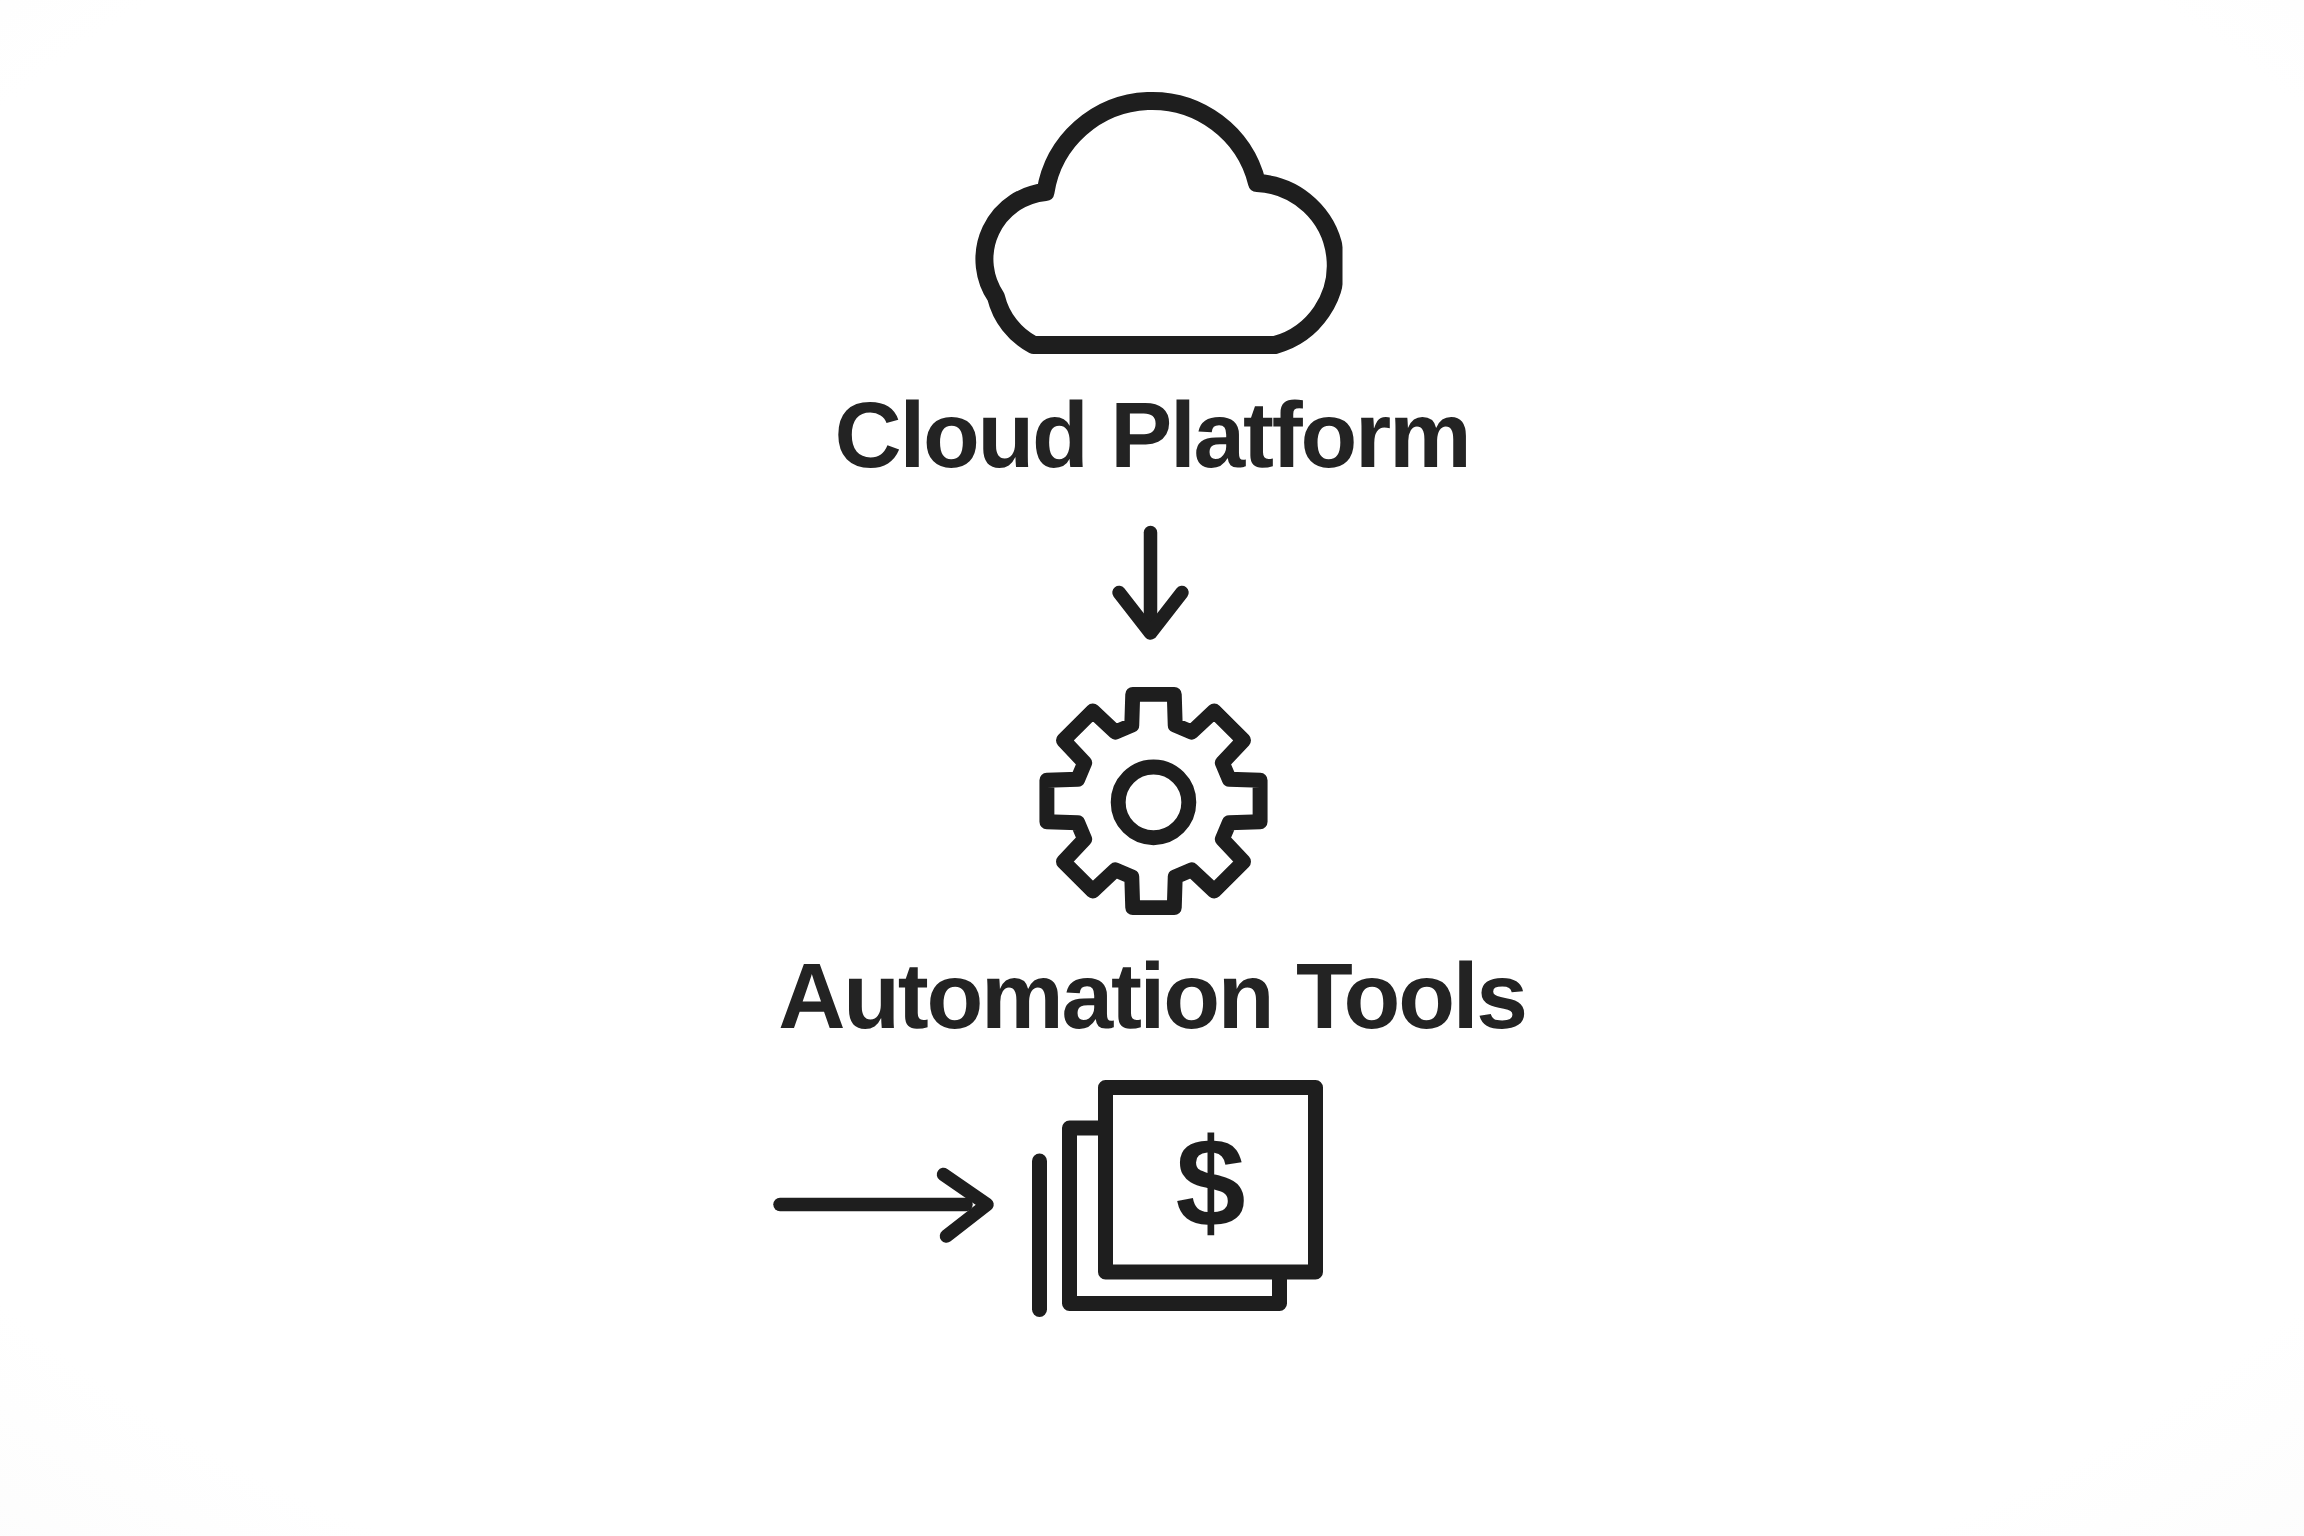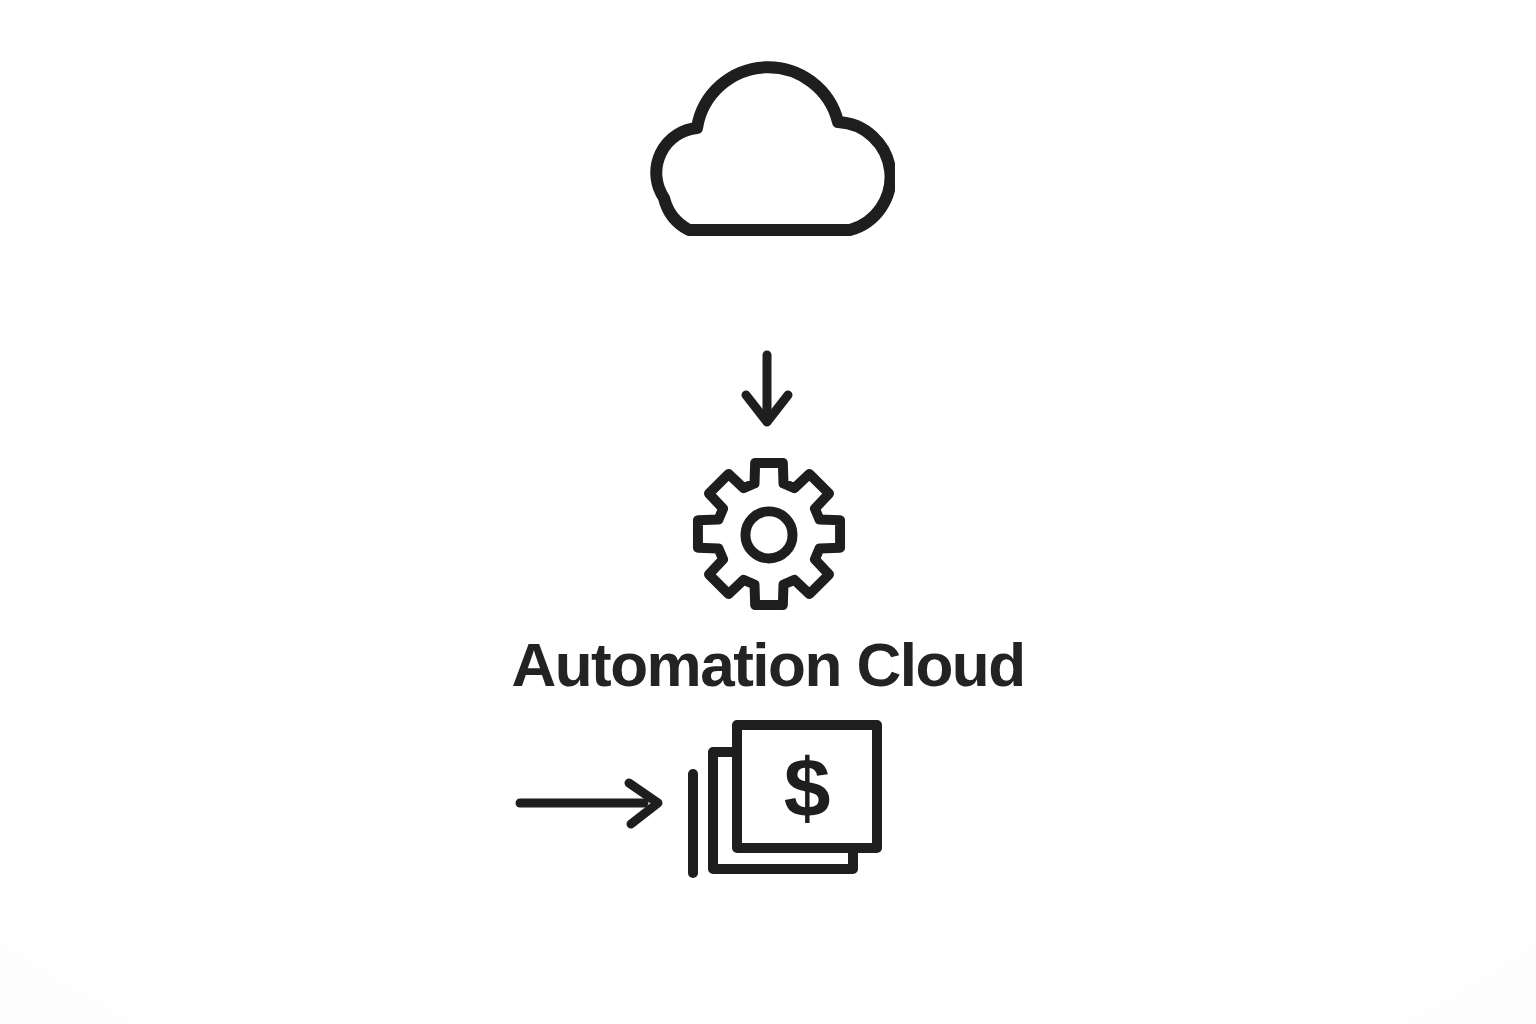--- a/index.html
+++ b/index.html
@@ -48,20 +48,21 @@
       <path class="stroke" stroke-width="12" d="M 39 138
            A 45 45 0 0 1 72 68
            A 72 72 0 0 1 213 62
            A 55 55 0 0 1 225 170
            L 64 170
            A 49 49 0 0 1 39 138
            Z"></path>
     </svg>
   </div>
 
+  <div class="abs node-label" style="top:260px;">Cloud Platform</div>
 
   <div class="abs" style="left:735px; top:350px;">
     <svg width="64" height="84" viewBox="0 0 64 84" aria-hidden="true">
       <path class="stroke" stroke-width="9" d="M 32 5 L 32 64"></path>
       <path class="stroke" stroke-width="9" d="M 11 45 L 32 72 L 53 45"></path>
     </svg>
   </div>
 
   <div class="abs" style="left:683px; top:448px;">
     <svg width="172" height="172" viewBox="-95 -95 190 190" aria-hidden="true">
@@ -71,21 +72,21 @@
            L 66.3 44.7 L 44.7 66.3 L 28.1 50.7 L 16 55.8
            L 15.3 78.5 L -15.3 78.5 L -16 55.8 L -28.1 50.7
            L -44.7 66.3 L -66.3 44.7 L -50.7 28.1 L -55.8 16
            L -78.5 15.3 L -78.5 -15.3 L -55.8 -16 L -50.7 -28.1
            L -66.3 -44.7 L -44.7 -66.3 L -28.1 -50.7 L -16 -55.8
            Z"></path>
       <circle class="stroke" stroke-width="11" cx="0" cy="1" r="26"></circle>
     </svg>
   </div>
 
-  <div class="abs node-label" style="top:634px;">Automation Cloud</div>
+  <div class="abs node-label" style="top:634px;">Automation Tools</div>
 
   <div class="abs" style="left:512px; top:770px;">
     <svg width="160" height="64" viewBox="0 0 160 64" aria-hidden="true">
       <path class="stroke" stroke-width="9" d="M 8 33 L 132 33"></path>
       <path class="stroke" stroke-width="9" d="M 117 13 L 146 33 L 119 54"></path>
     </svg>
   </div>
 
   <div class="abs" style="left:680px; top:716px;">
     <svg width="230" height="166" viewBox="0 0 230 166" aria-hidden="true">

